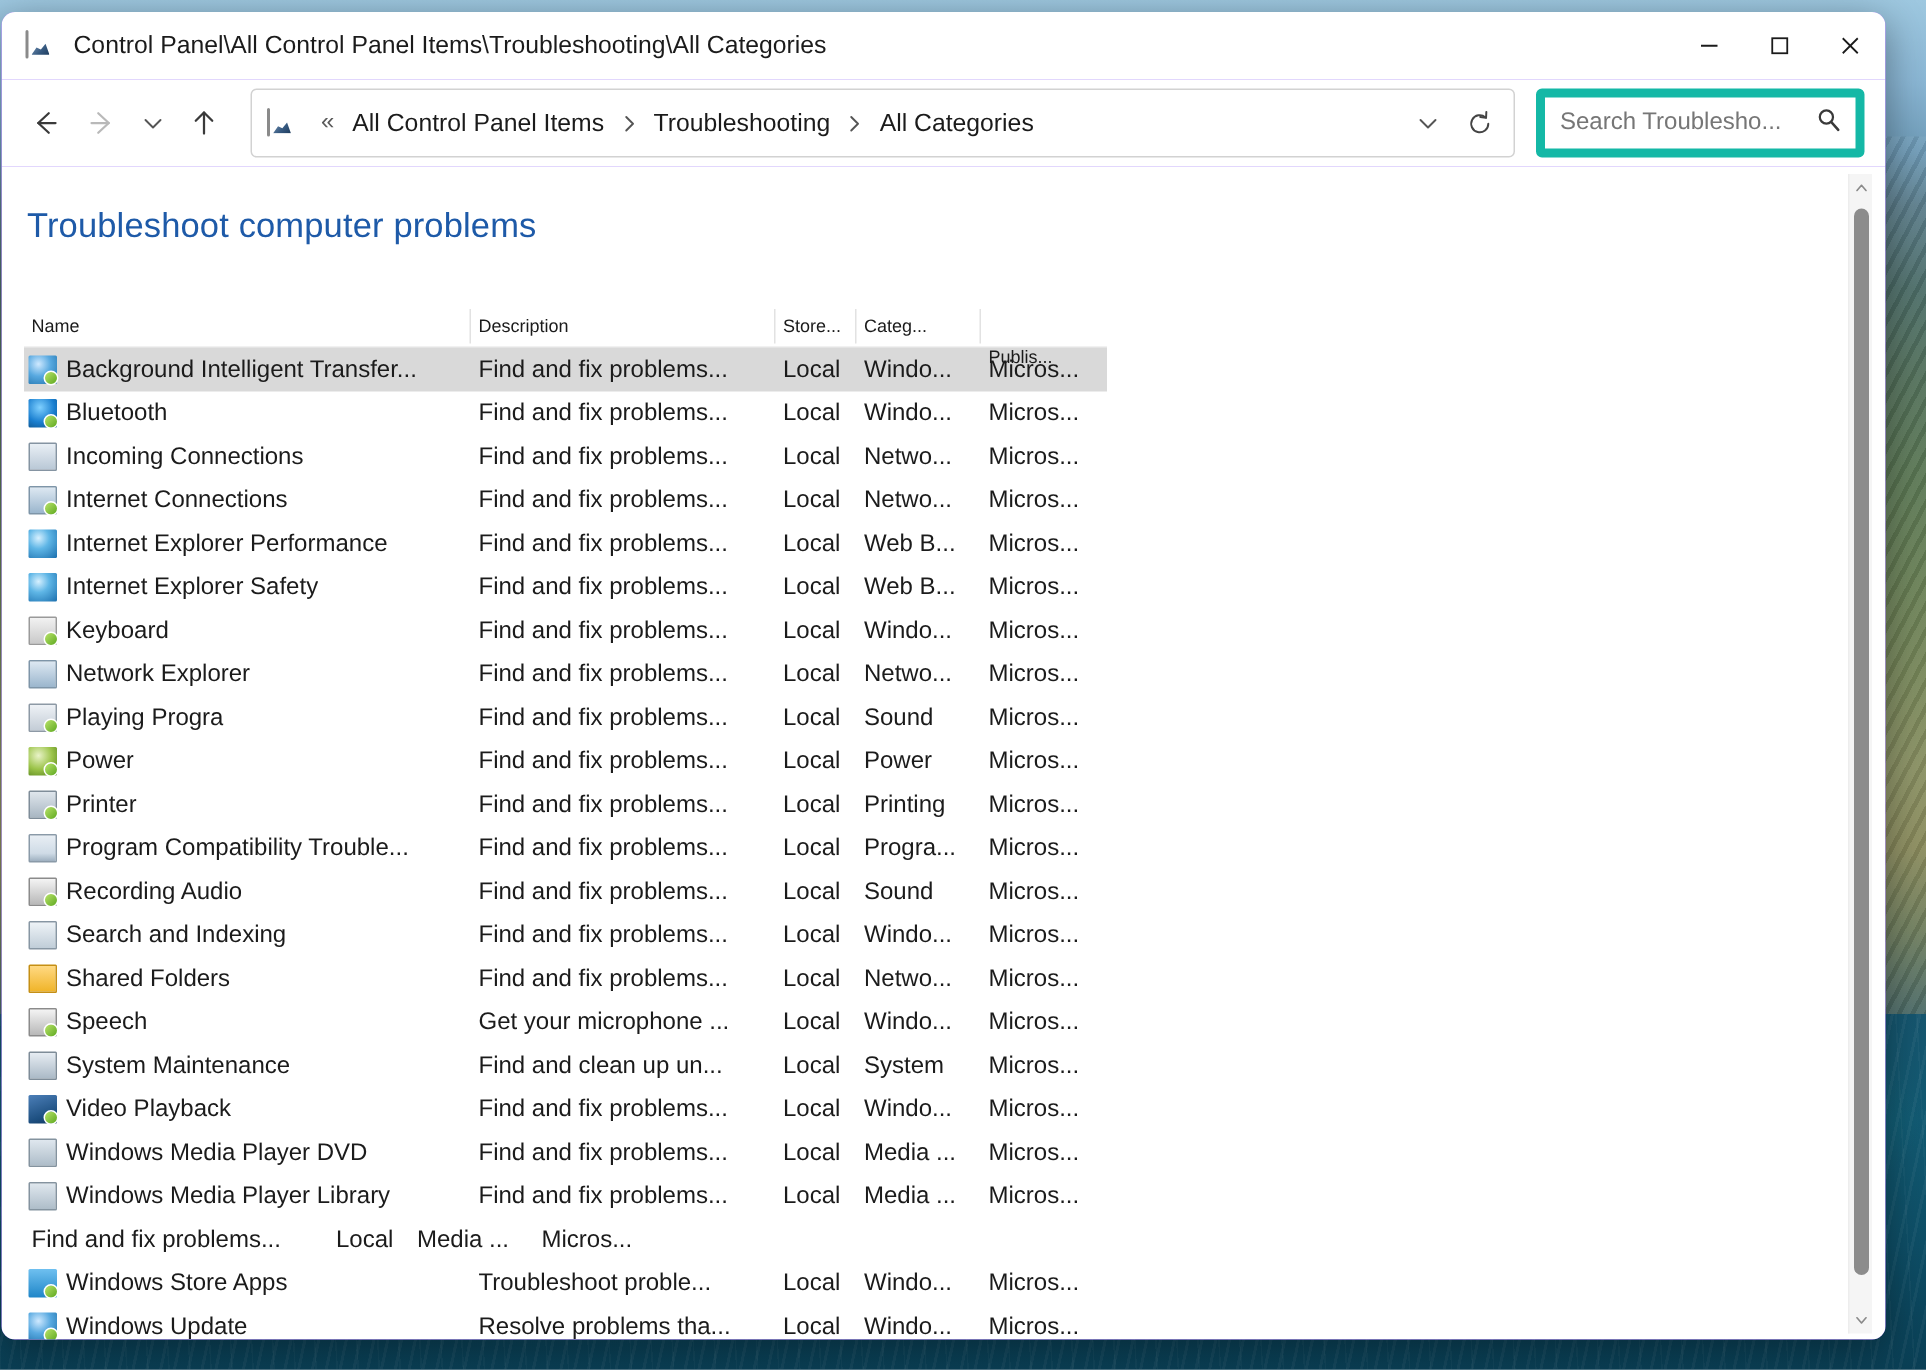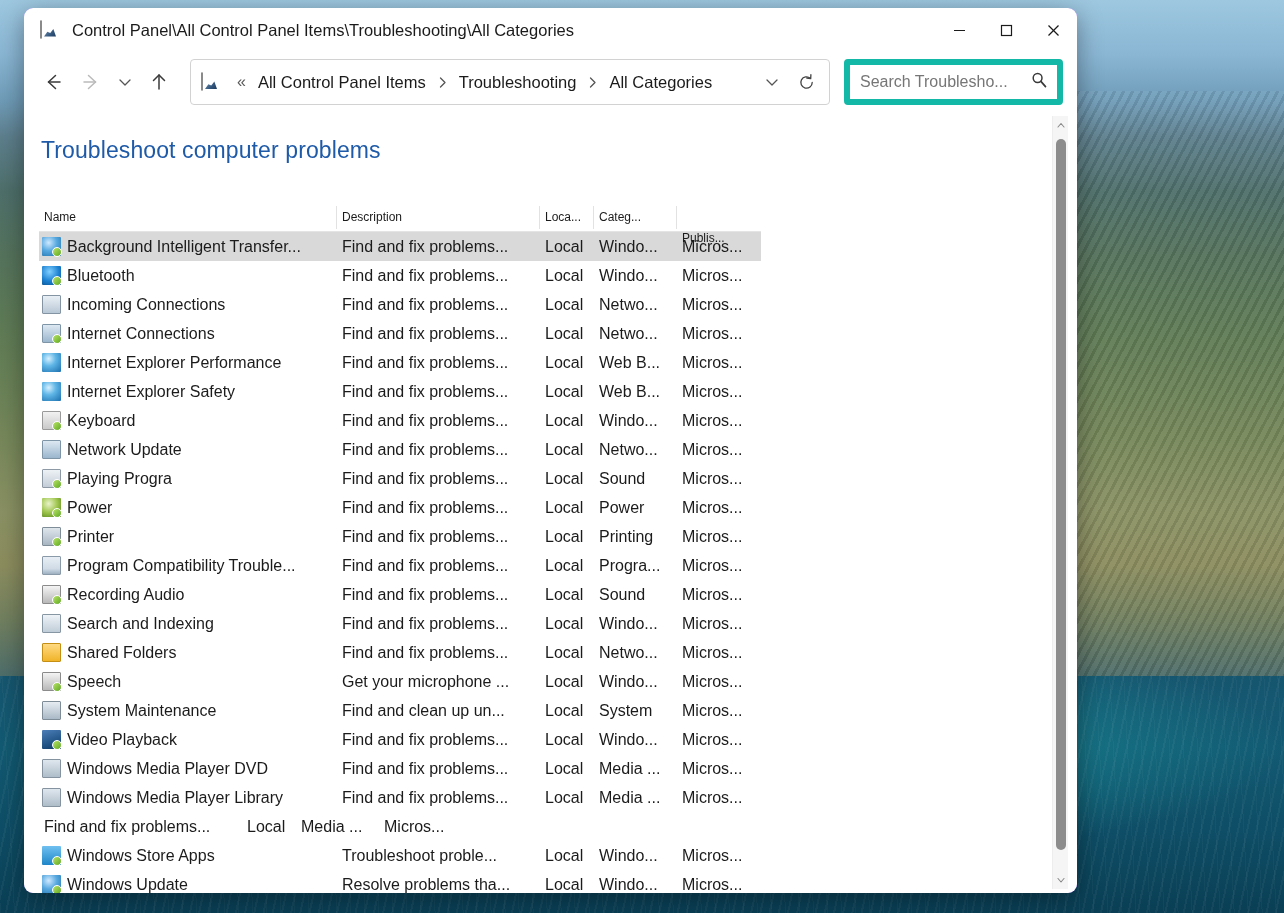--- a/index.html
+++ b/index.html
@@ -78,23 +78,23 @@
         rgba(0,0,0,.10) 0px,
         rgba(0,0,0,.10) 3px,
         rgba(255,255,255,.07) 3px,
         rgba(255,255,255,.07) 8px);
     opacity: .75;
   }
 
   
   #window {
     position: absolute;
-    left: 24px;
+    left: 1px;
     top: 8px;
-    width: 1053px;
+    width: 1256px;
     height: 885px;
     background: #8b5cf6;
     border-radius: 9px 9px 9px 9px;
     box-shadow: 0 6px 26px rgba(0,0,0,.38);
     overflow: hidden;
     z-index: 2;
     display: flex;
     flex-direction: column;
   }
 
@@ -508,21 +508,21 @@
   </div>
 
   <div id="content">
     <div id="page-title">Troubleshoot computer problems</div>
 
     <div id="listview">
 
       <div class="lv-header">
         <div class="hcell col-name">Name</div>
         <div class="hcell col-desc">Description</div>
-        <div class="hcell col-loc">Loca...</div>
+        <div class="hcell col-loc">Store...</div>
         <div class="hcell col-cat">Categ...</div>
         <div class="hcell col-pub">Publis...</div>
       </div>
 
       <div id="lv-body">
           <div class="lv-row selected">
             <div class="cell namecell col-name">
               <span class="ico">
                 <span class="base art-update"></span>
                 <span class="badge"></span>
@@ -607,21 +607,21 @@
             <div class="cell col-desc">Find and fix problems...</div>
             <div class="cell col-loc">Local</div>
             <div class="cell col-cat">Windo...</div>
             <div class="cell col-pub">Micros...</div>
           </div>
           <div class="lv-row">
             <div class="cell namecell col-name">
               <span class="ico">
                 <span class="base art-net"></span>
               </span>
-              <span class="label">Network Update</span>
+              <span class="label">Network Explorer</span>
             </div>
             <div class="cell col-desc">Find and fix problems...</div>
             <div class="cell col-loc">Local</div>
             <div class="cell col-cat">Netwo...</div>
             <div class="cell col-pub">Micros...</div>
           </div>
           <div class="lv-row">
             <div class="cell namecell col-name">
               <span class="ico">
                 <span class="base art-spk"></span>

